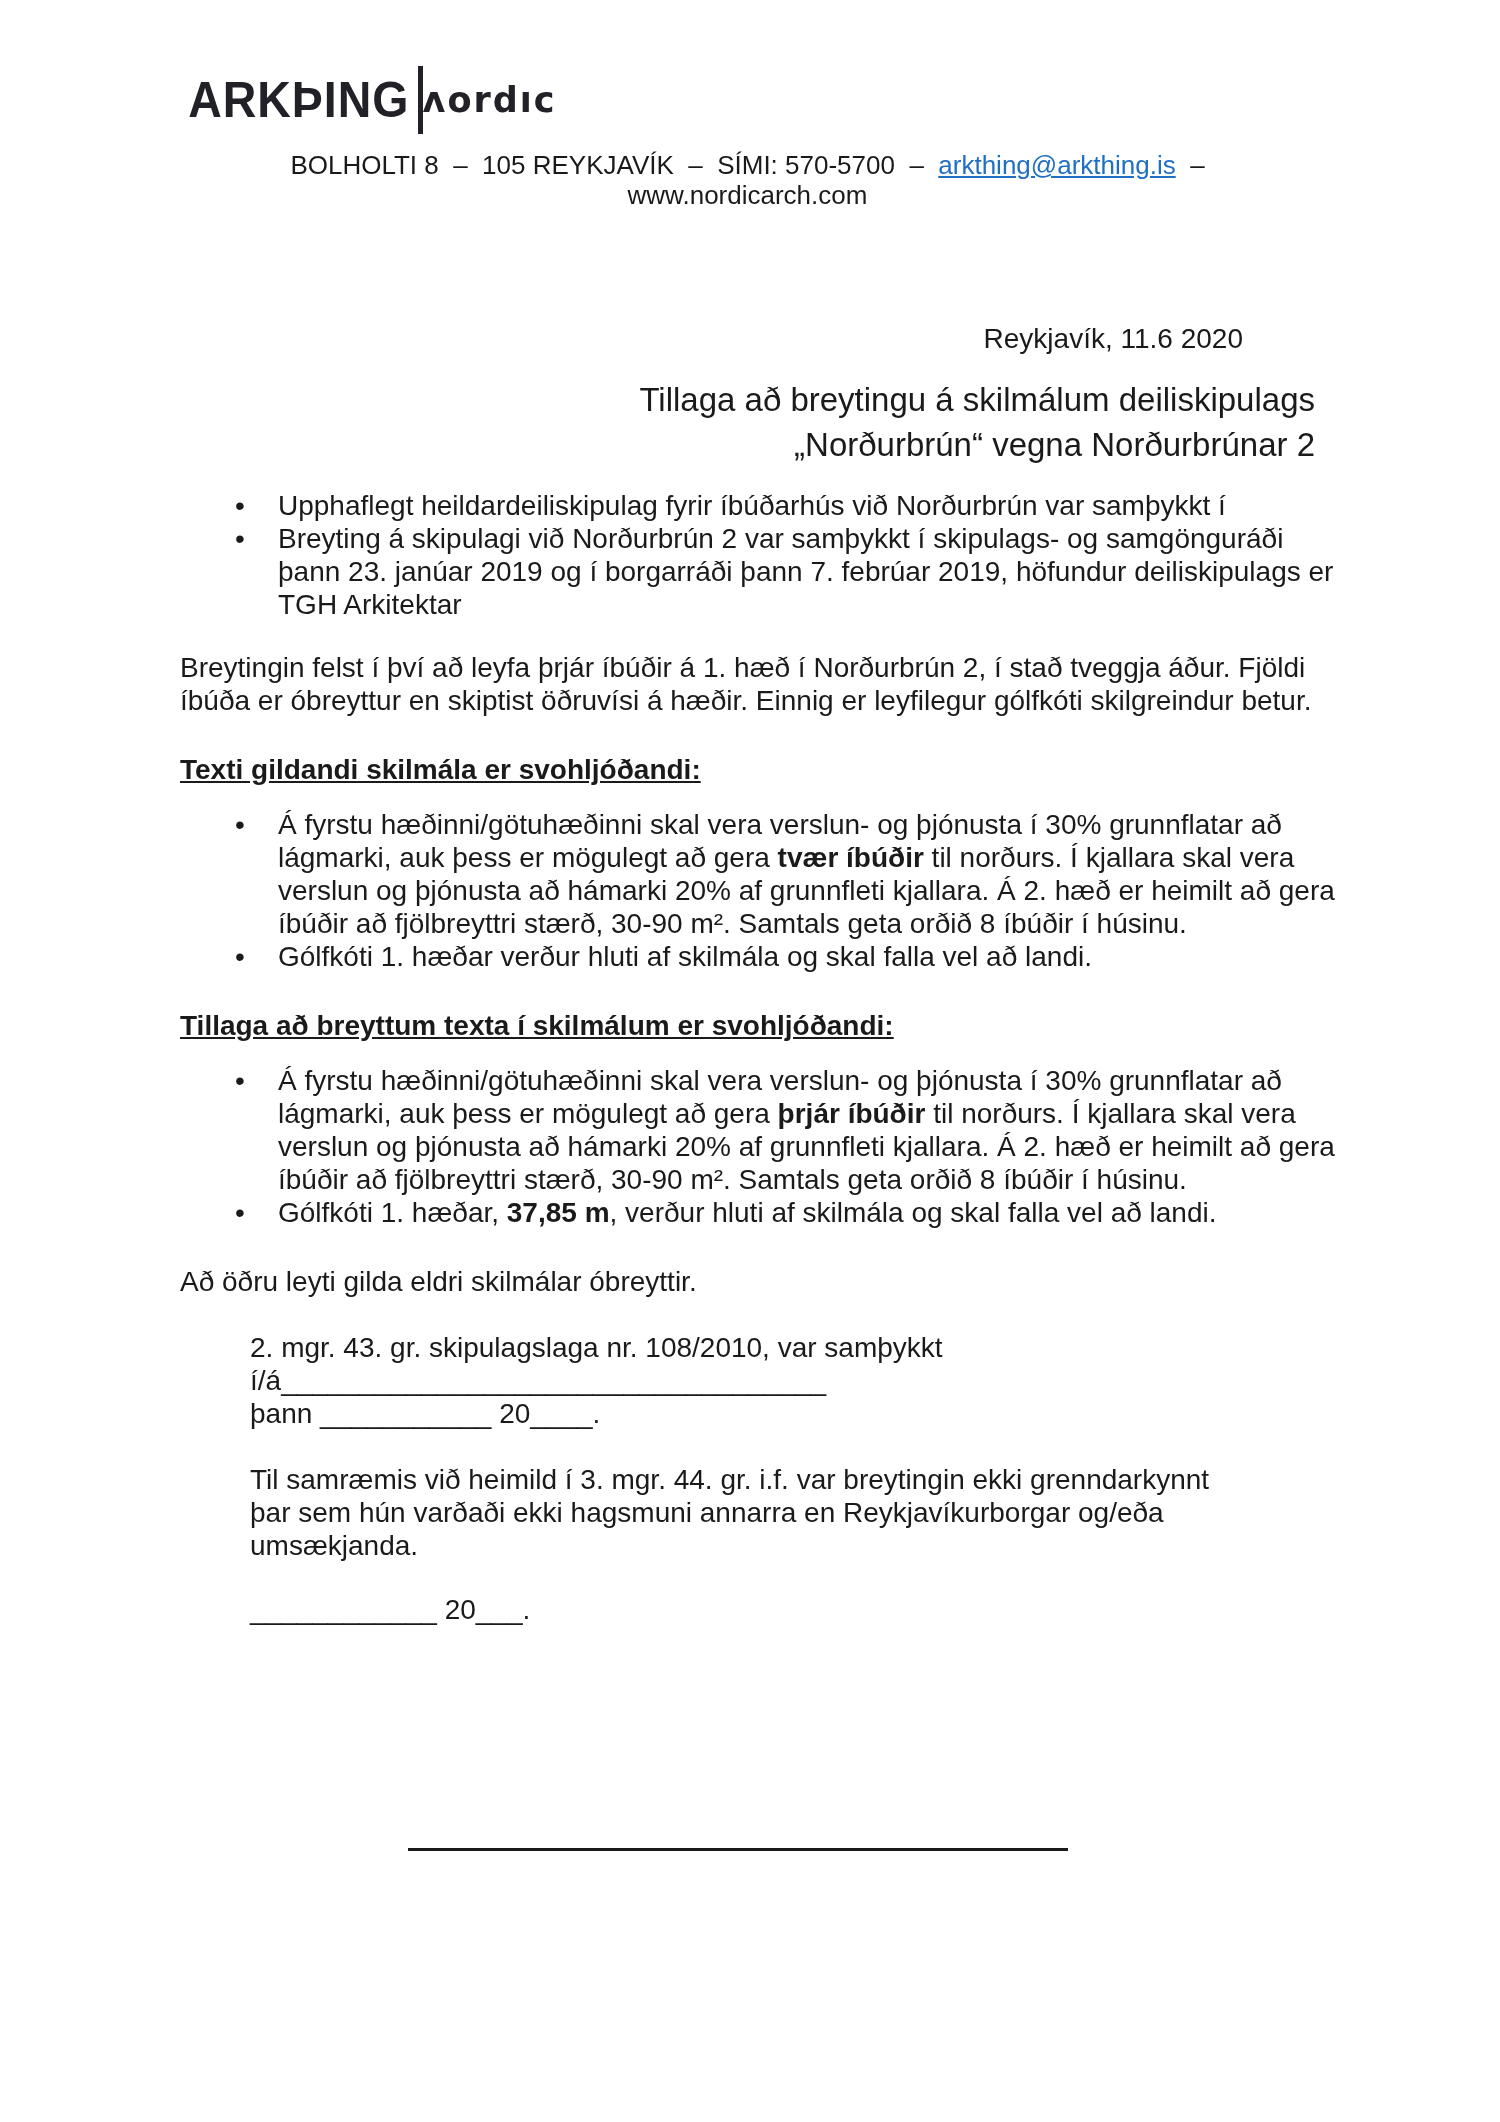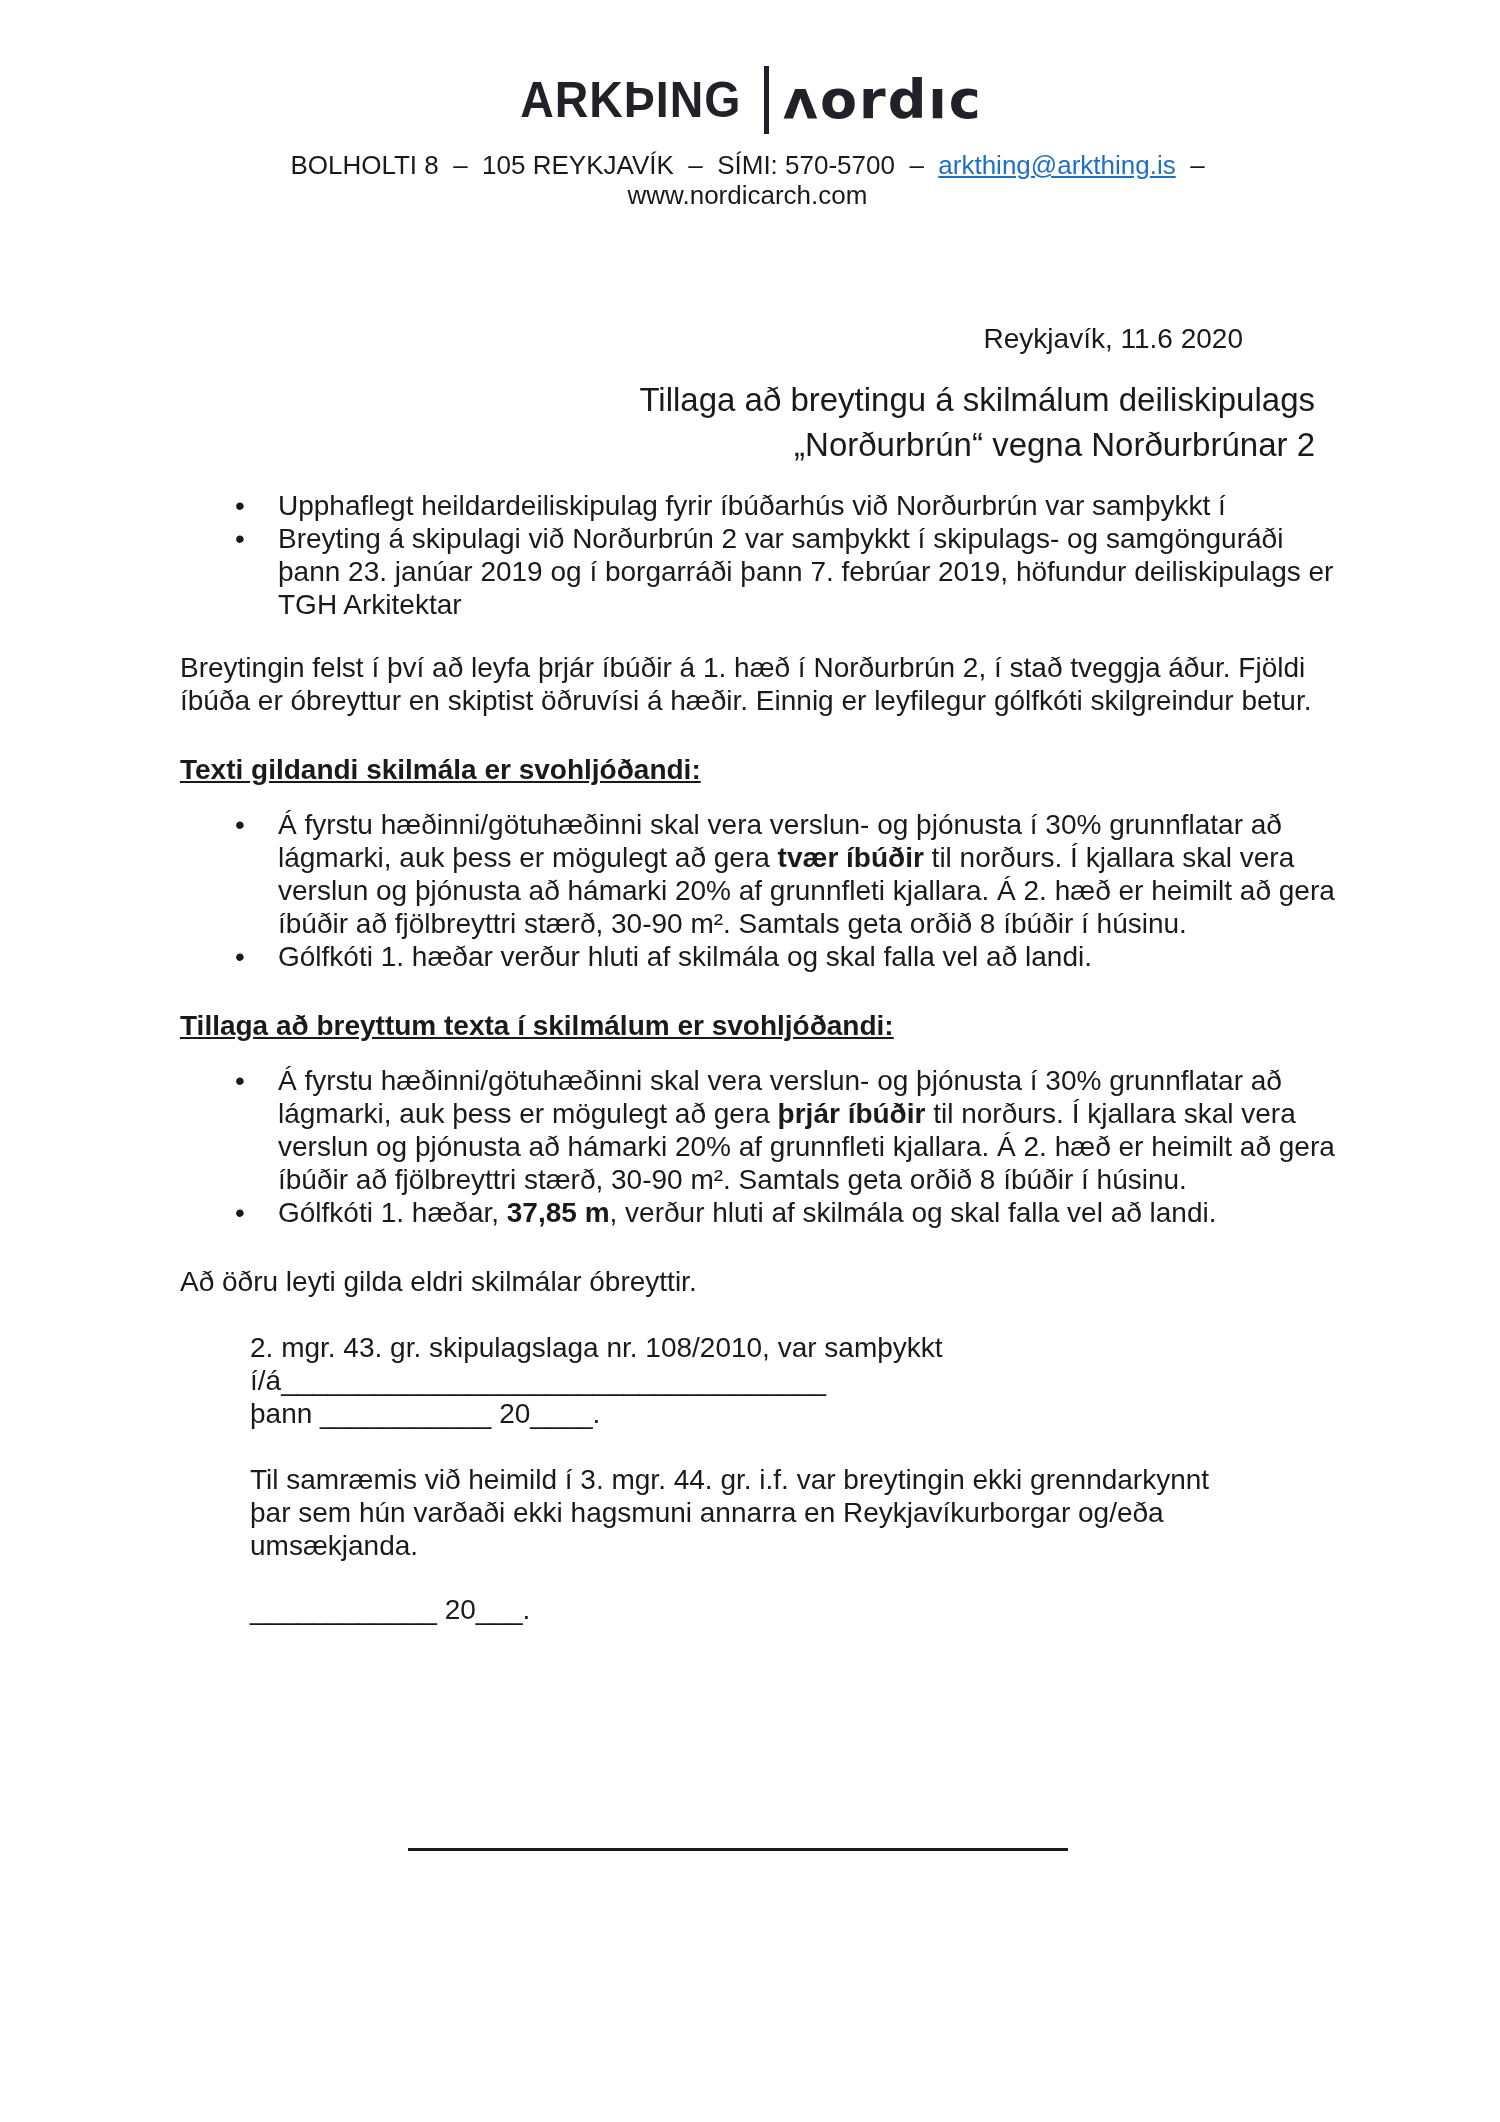--- a/index.html
+++ b/index.html
@@ -6,26 +6,26 @@
   .page{
     position:relative;
     width:1500px;height:2122px;
     box-sizing:border-box;
     background:#fff;
     padding:58px 185px 0 180px;
     font-family:"Liberation Sans","DejaVu Sans",sans-serif;
     font-size:28px;line-height:33px;color:#1a1a1a;
   }
   
-  .logo-row{display:flex;justify-content:center;align-items:center;gap:14px;height:84px;}
+  .logo-row{display:flex;align-items:center;height:84px;}
   .logo-left{display:inline-block;font-weight:700;font-size:50px;line-height:1;color:#232128;
              letter-spacing:1px;transform:scaleX(.93);}
   .logo-bar{width:5px;height:68px;background:#232128;}
   .logo-right{display:inline-block;font-family:"DejaVu Sans",sans-serif;font-weight:800;
-              font-size:54px;line-height:1;color:#232128;letter-spacing:2px;}
+              font-size:35px;line-height:1;color:#232128;letter-spacing:2px;}
   .contact-row{margin-top:8px;text-align:center;font-size:26px;line-height:30px;white-space:pre-wrap;}
   .email{color:#1F6FC5;text-decoration:underline;cursor:pointer;}
   
   .date-row{margin-top:112px;text-align:right;padding-right:72px;}
   .title-block{margin-top:22px;text-align:right;font-size:33px;line-height:45px;}
   
   ul.doc-list{list-style:none;margin:0;padding:0;}
   ul.doc-list{margin-top:22px;}
   ul.doc-list li{position:relative;padding-left:98px;}
   ul.doc-list li::before{content:"•";position:absolute;left:55px;top:0;}

